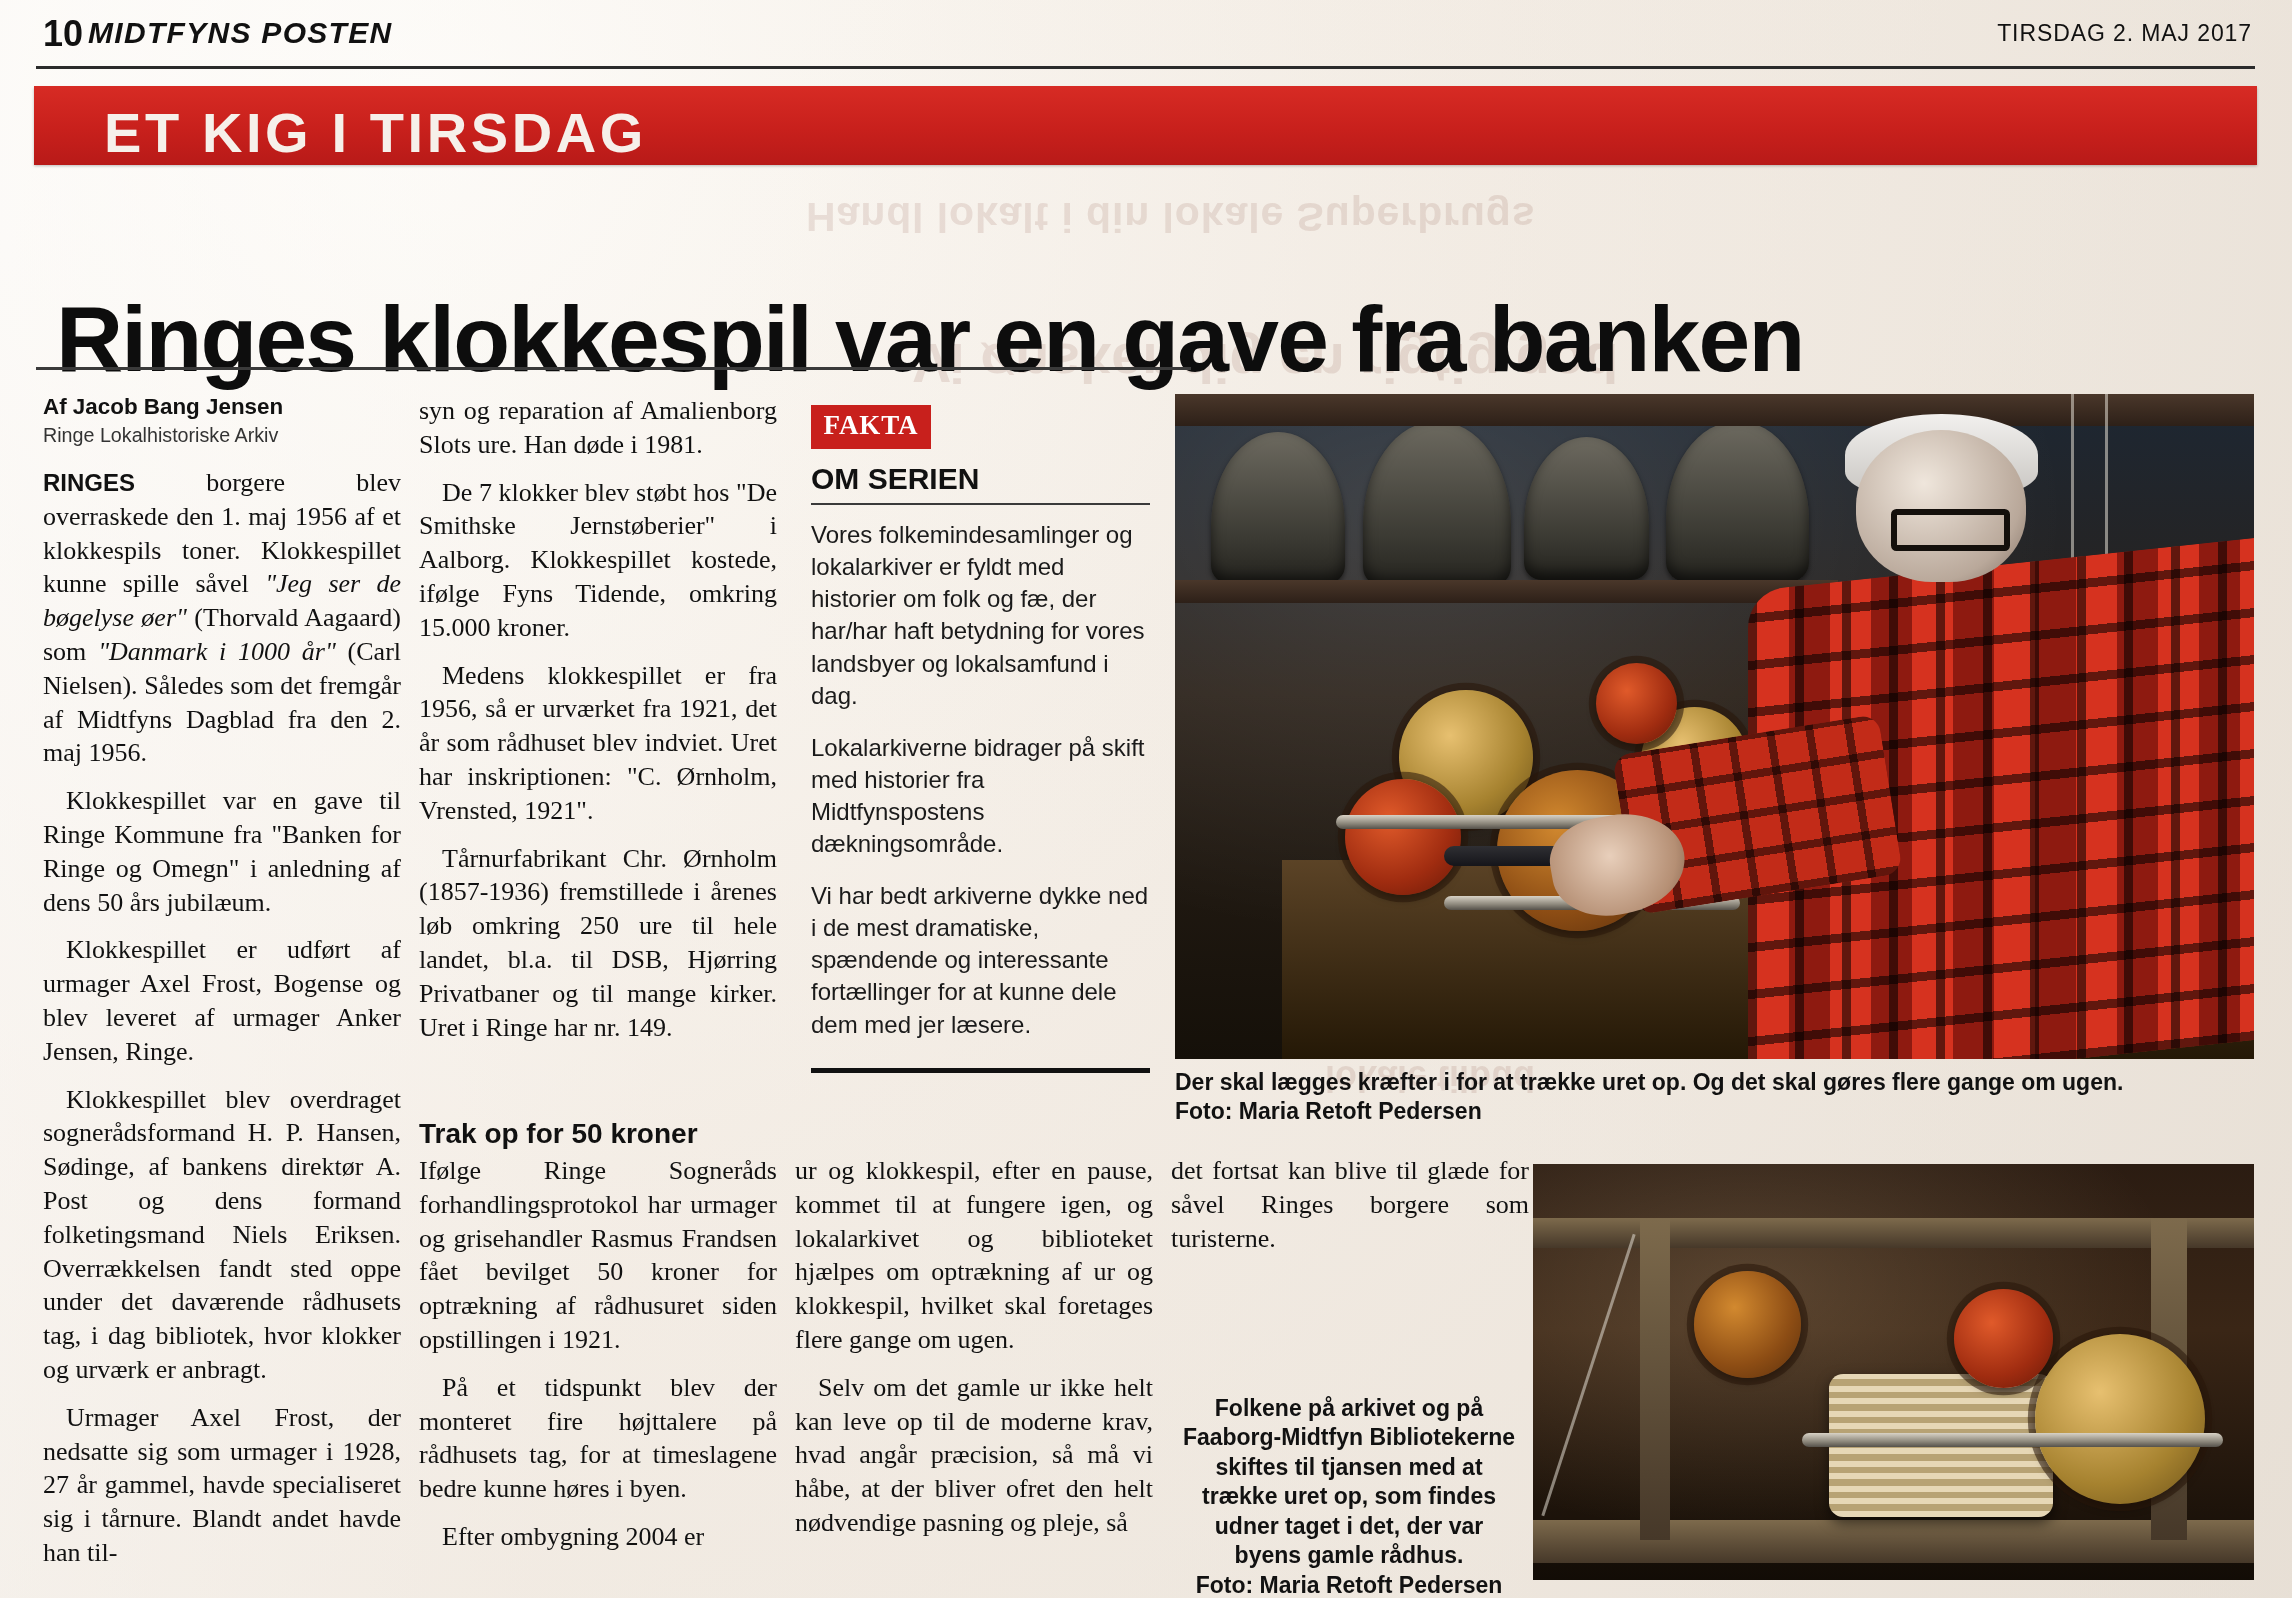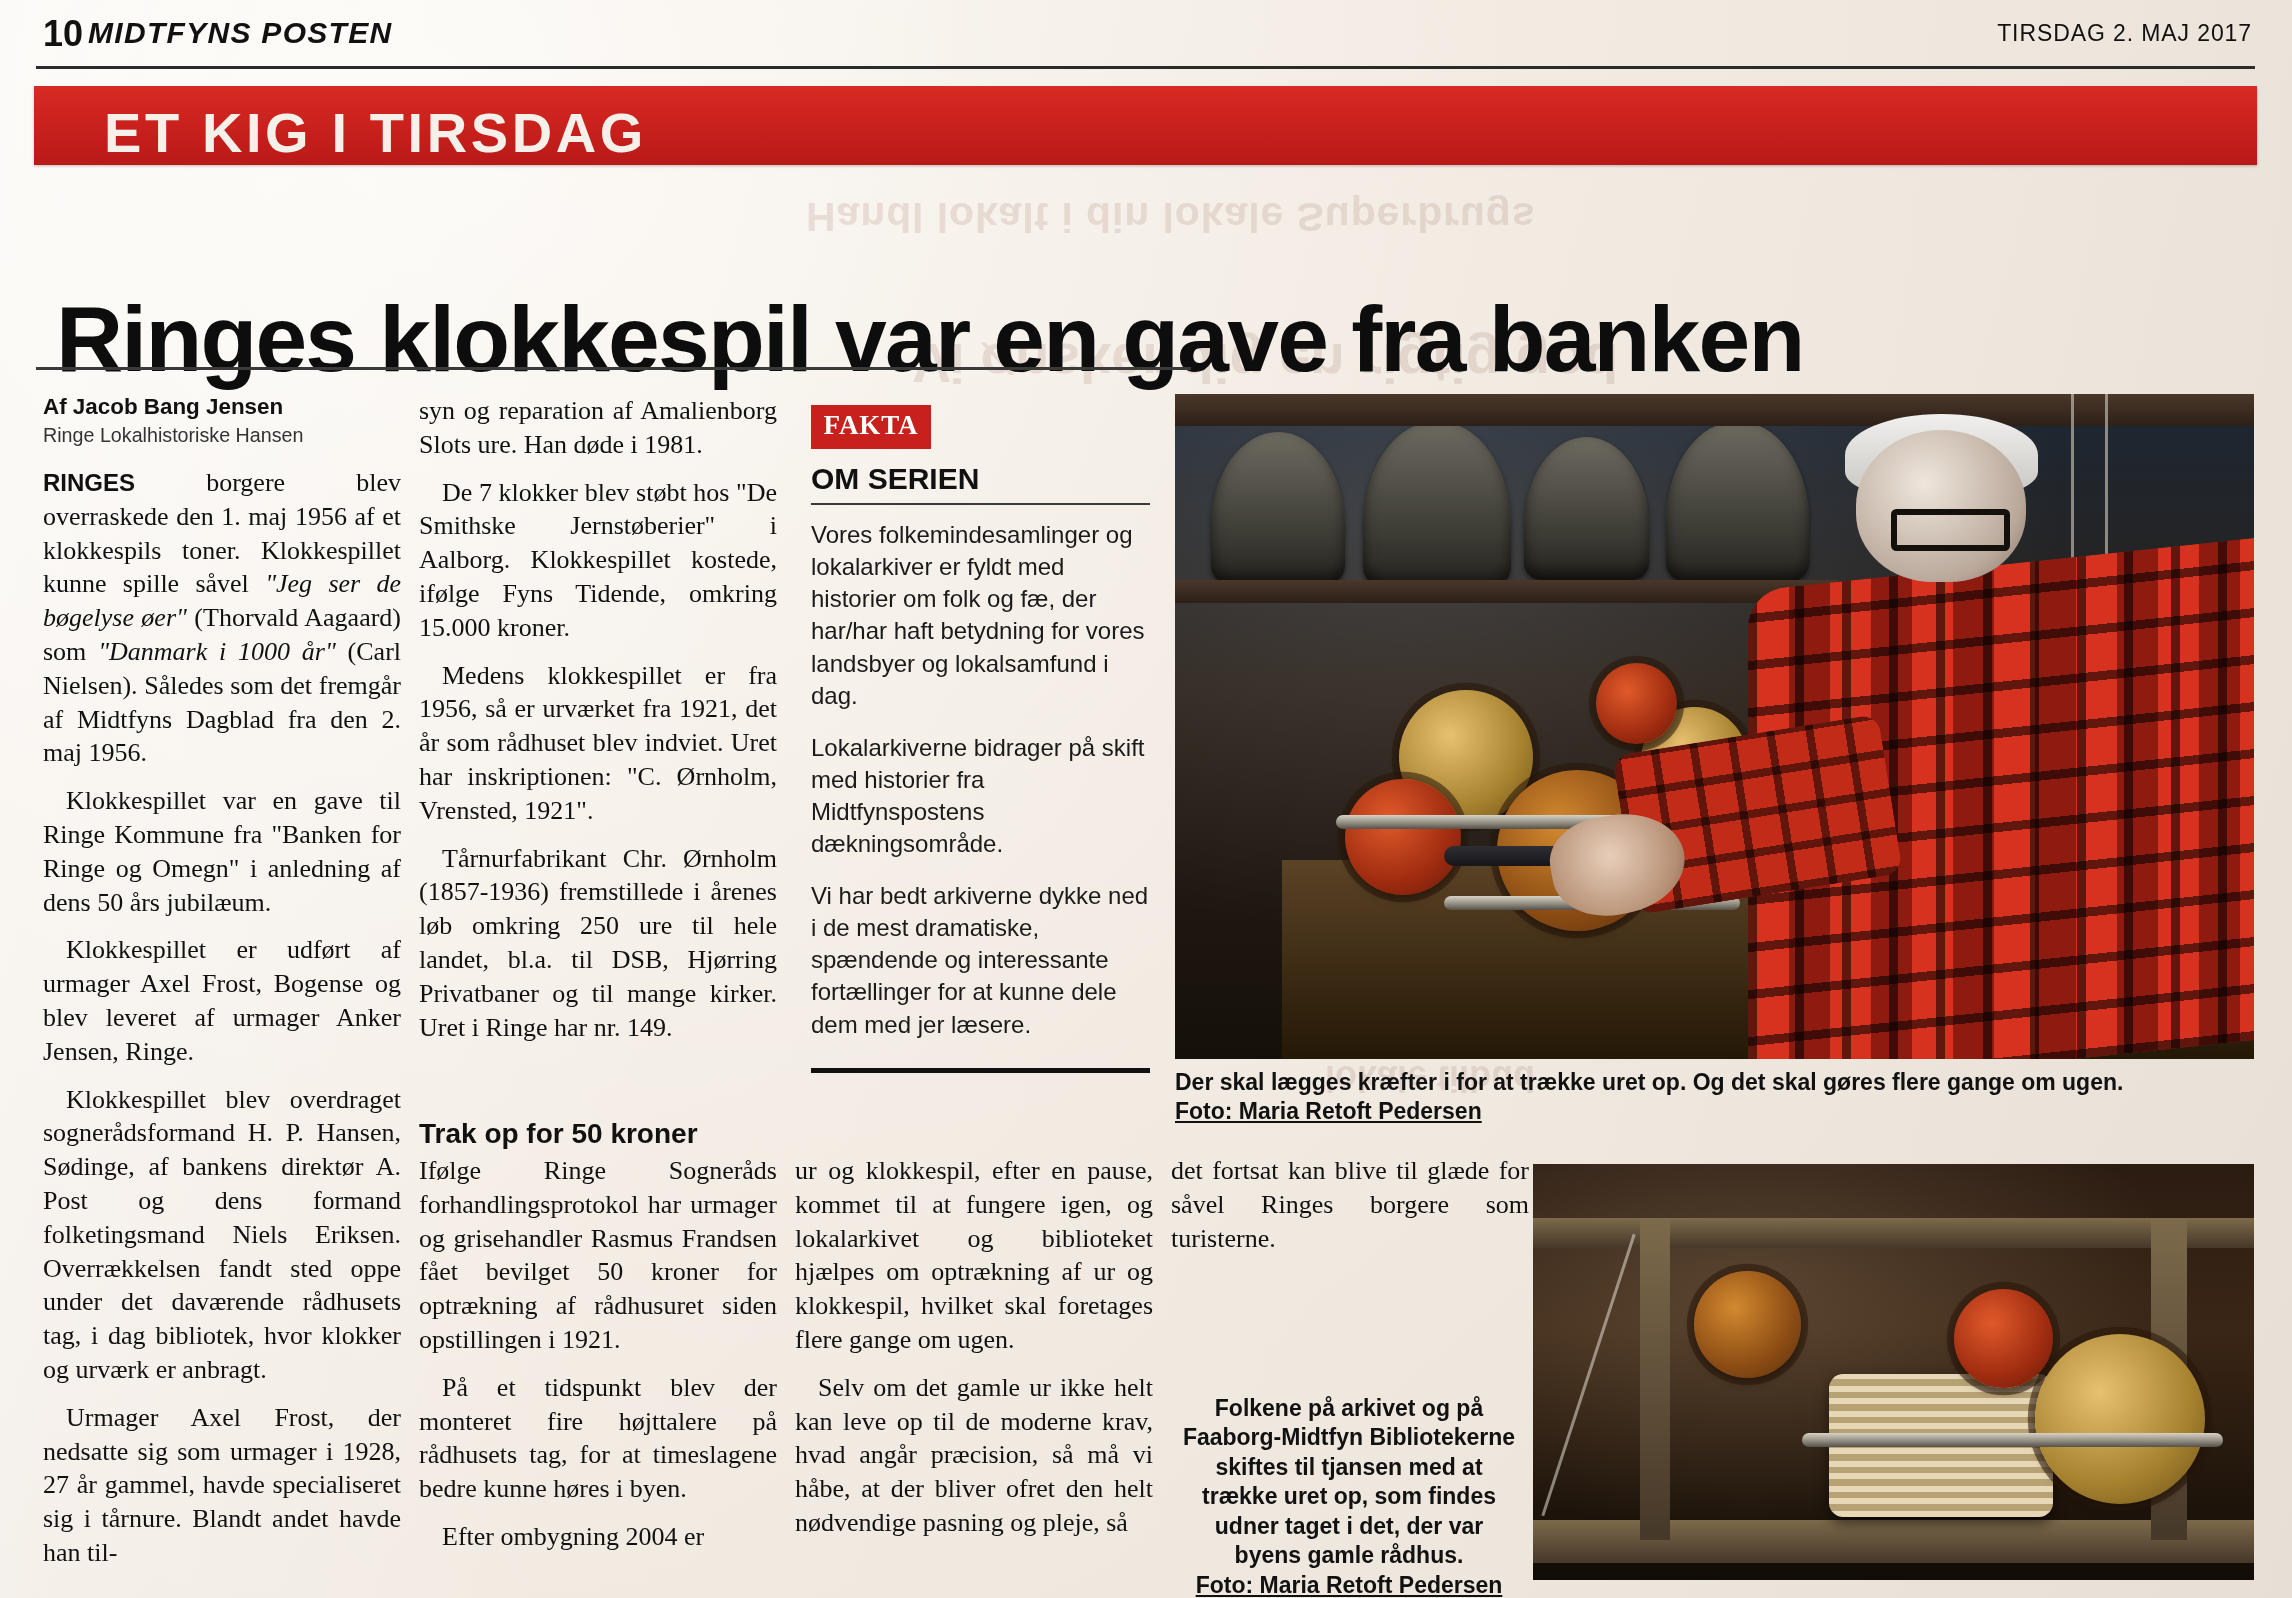--- a/index.html
+++ b/index.html
@@ -156,21 +156,21 @@
   .photo-top { left:1175px; top:394px; width:1079px; height:665px; }
   .photo-bot { left:1533px; top:1164px; width:721px; height:416px; }
 
   .cap {
     position:absolute;
     font-family:"Liberation Sans", sans-serif;
     font-weight:bold; font-size:23px; line-height:1.28; color:#111;
   }
   .cap-top { left:1175px; top:1068px; width:1084px; }
   .cap-bot { left:1179px; top:1394px; width:340px; text-align:center; }
-  .cap-credit { display:block;text-decoration:underline; }
+  .cap-credit { display:block; }
 
   
   .ph-bg-top {
     position:absolute; inset:0;
     background:
       radial-gradient(ellipse at 22% 18%, rgba(255,255,255,0.14), rgba(0,0,0,0) 55%),
       linear-gradient(180deg,#1d2733 0%,#2a2119 45%,#151009 100%);
   }
   .bell {
     position:absolute; background:linear-gradient(180deg,#6d6a60,#3b3a33 70%,#24231e);
@@ -276,21 +276,21 @@
 
   <div class="banner">
     <div class="banner-text">ET KIG I TIRSDAG</div>
   </div>
 
   <h1 class="headline">Ringes klokkespil var en gave fra banken</h1>
   <div class="rule-head"></div>
 
   <div class="byline">
     <div class="b1">Af Jacob Bang Jensen</div>
-    <div class="b2">Ringe Lokalhistoriske Hansen</div>
+    <div class="b2">Ringe Lokalhistoriske Arkiv</div>
   </div>
 
   <div class="col c1">
     <p class="first"><span class="lead">RINGES</span> <span>borgere blev overraskede den 1. maj 1956 af et klokkespils toner. Klokkespillet kunne spille såvel <span class="ital">"Jeg ser de bøgelyse øer"</span> (Thorvald Aagaard) som <span class="ital">"Danmark i 1000 år"</span> (Carl Nielsen). Således som det fremgår af Midtfyns Dagblad fra den 2. maj 1956.</span></p>
     <p>Klokkespillet var en gave til Ringe Kommune fra "Banken for Ringe og Omegn" i anledning af dens 50 års jubilæum.</p>
     <p>Klokkespillet er udført af urmager Axel Frost, Bogense og blev leveret af urmager Anker Jensen, Ringe.</p>
     <p>Klokkespillet blev overdraget sognerådsformand H. P. Hansen, Sødinge, af bankens direktør A. Post og dens formand folketingsmand Niels Eriksen. Overrækkelsen fandt sted oppe under det daværende rådhusets tag, i dag bibliotek, hvor klokker og urværk er anbragt.</p>
     <p>Urmager Axel Frost, der nedsatte sig som urmager i 1928, 27 år gammel, havde specialiseret sig i tårnure. Blandt andet havde han til-</p>
   </div>
 

